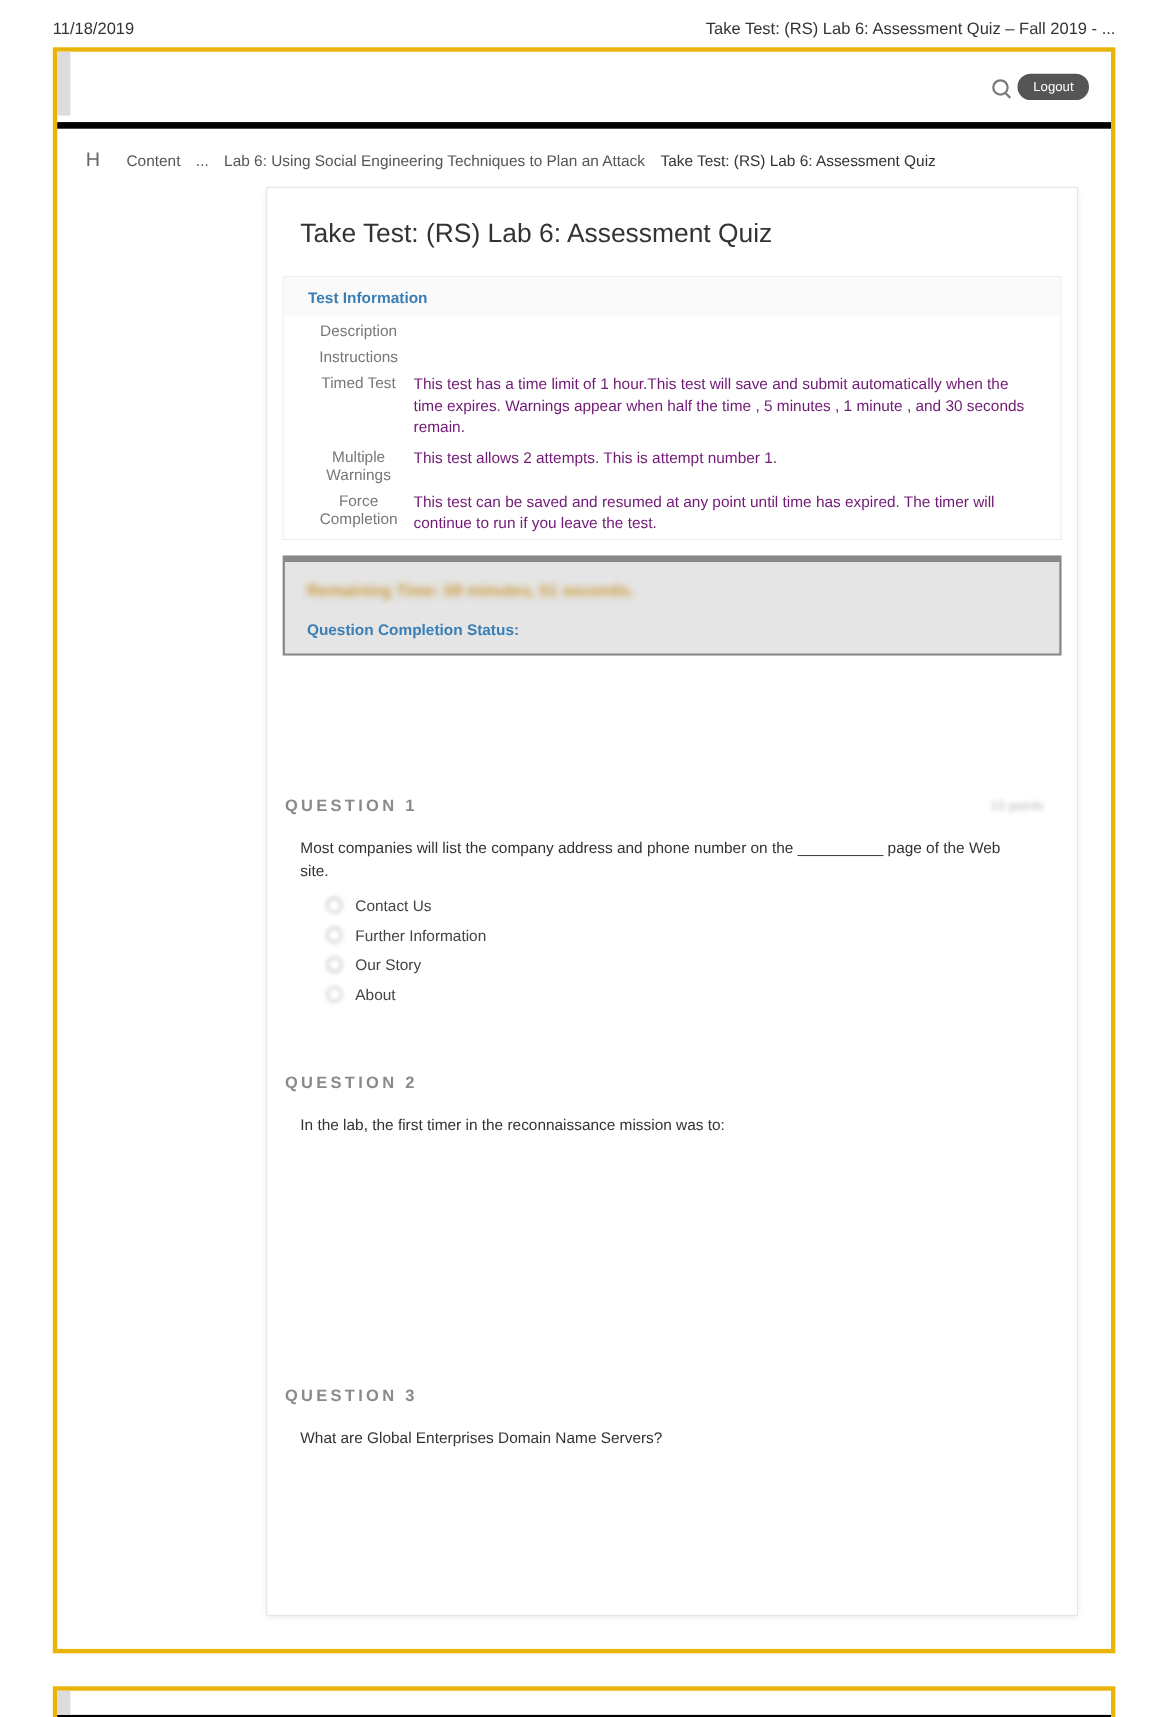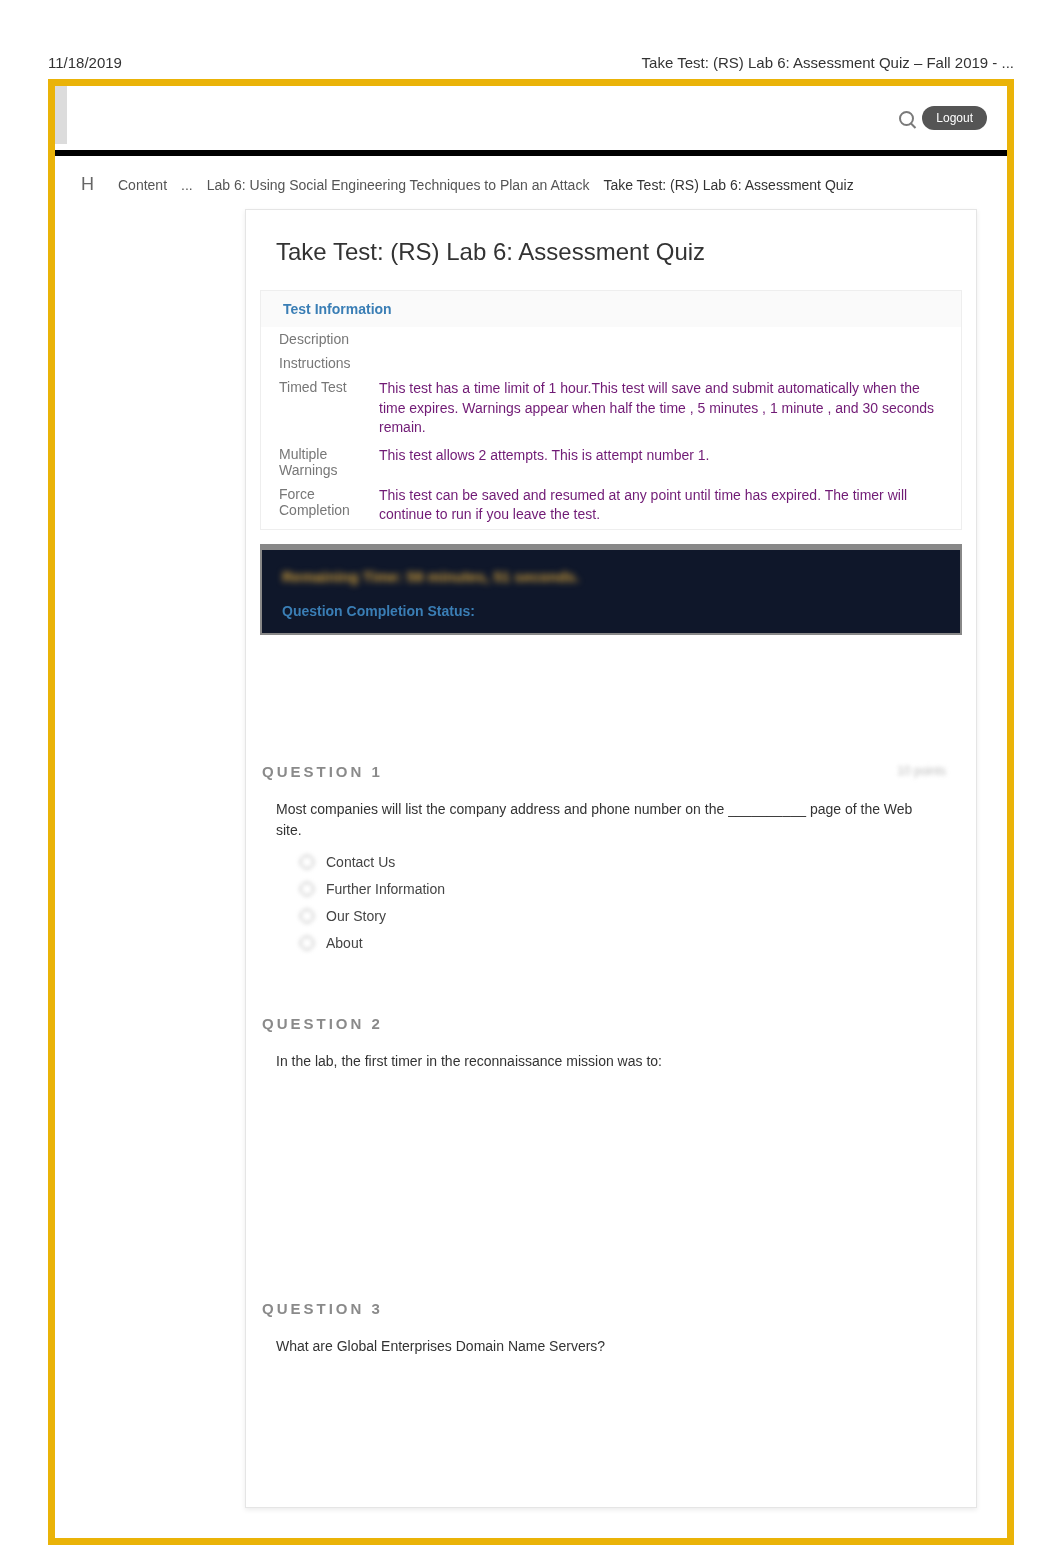--- a/index.html
+++ b/index.html
@@ -1,36 +1,36 @@
 <!DOCTYPE html>
 <html><head>
   <meta charset="utf-8">
   <style>
     * { margin: 0; padding: 0; box-sizing: border-box; }
     body { font-family: Arial, Helvetica, sans-serif; background: #fff; width: 1062px; margin: 0 auto; color: #333; font-size: 14px; }
-    .doc-header { display: flex; justify-content: space-between; padding: 18px 48px 8px; font-size: 15px; margin-top: 36px; }
-    .page-frame { margin: 0 48px; border: 7px solid #eab308; background: #fff; }
+    .doc-header { display: flex; justify-content: space-between; padding: 18px 48px 8px; font-size: 15px; }
+    .page-frame { margin: 0 48px; border: 4px solid #eab308; background: #fff; }
     .top-bar { height: 70px; border-bottom: 6px solid #000; display: flex; align-items: center; justify-content: flex-end; padding: 0 20px; gap: 8px; position: relative; }
     .top-bar::before { content: ""; position: absolute; left: 0; top: 0; bottom: 6px; width: 12px; background: #dcdcdc; }
     .search-icon { width: 15px; height: 15px; border: 2px solid #7a7a7a; border-radius: 50%; position: relative; display: inline-block; }
     .search-icon::after { content: ""; position: absolute; width: 2px; height: 7px; background: #7a7a7a; bottom: -5px; right: -2px; transform: rotate(-45deg); }
     .logout-btn { background: #555; color: #fff; border-radius: 14px; padding: 5px 14px; font-size: 12px; }
     .breadcrumbs { display: flex; align-items: center; gap: 14px; padding: 18px 26px 14px 26px; font-size: 14px; color: #555; }
     .breadcrumbs .home { color: #666; font-weight: normal; font-size: 18px; margin-right: 10px; }
     .breadcrumbs span.crumb { color: #555; }
     .breadcrumbs span.crumb-current { color: #333; }
     .content-body { padding: 0 0 30px 190px; }
     .panel { border: 1px solid #e5e5e5; background: #fff; margin-right: 30px; padding: 0 0 30px 0; box-shadow: 0 2px 5px rgba(0,0,0,0.08); }
     .panel-title { font-size: 24px; font-weight: normal; color: #333; padding: 28px 30px 24px; }
     .info-block { margin: 0 14px 14px; border: 1px solid #eee; }
     .info-head { background: #fafafa; color: #3a7eb5; font-size: 14px; padding: 10px 22px; font-weight: bold; }
     .info-row { display: flex; padding: 4px 18px; font-size: 14px; color: #555; }
-    .info-label { width: 100px; color: #777; flex-shrink: 0; }
+    .info-label { width: 100px; color: #777; flex-shrink: 0; text-align: center; }
     .info-val { flex: 1; color: #701a75; line-height: 1.4; }
-    .timer-block { margin: 4px 14px 0; border: 2px solid #888; border-top-width: 6px; padding: 18px 20px 14px; background: #0f172a; }
+    .timer-block { margin: 4px 14px 0; border: 2px solid #888; border-top-width: 6px; padding: 18px 20px 14px; background: #e5e5e5; }
     .timer-row { color: #c99a3a; font-weight: bold; font-size: 15px; filter: blur(3px); }
     .qcs { color: #3a7eb5; font-size: 14px; font-weight: bold; margin-top: 18px; }
     .question-block { margin: 40px 30px 0 16px; }
     .q-head { display: flex; justify-content: space-between; align-items: center; padding: 8px 0; border-bottom: 1px solid transparent; }
     .q-title { color: #8a8a8a; font-size: 15px; letter-spacing: 3px; font-weight: bold; }
     .q-pts { color: #bbb; font-size: 12px; display: flex; gap: 16px; align-items: center; filter: blur(2px); }
     .q-body { padding: 10px 14px; color: #333; font-size: 14px; line-height: 1.5; }
     .options { margin-top: 8px; }
     .opt { display: flex; align-items: center; gap: 12px; padding: 3px 0 3px 24px; font-size: 14px; color: #444; }
     .opt .radio { width: 14px; height: 14px; border: 1px solid #999; border-radius: 50%; background: #fff; flex-shrink: 0; filter: blur(2px); }

